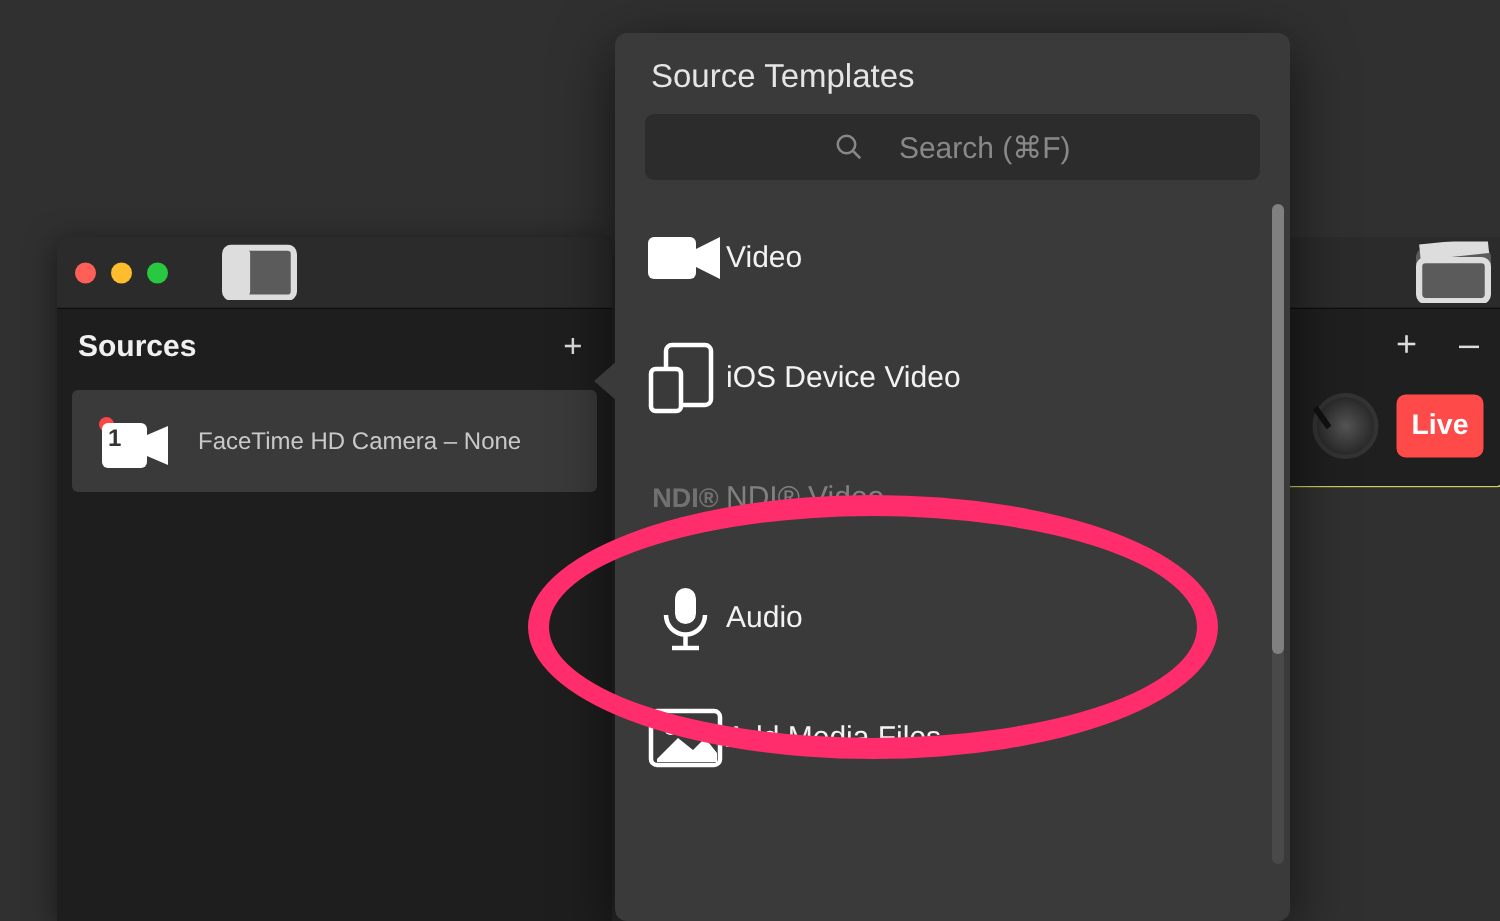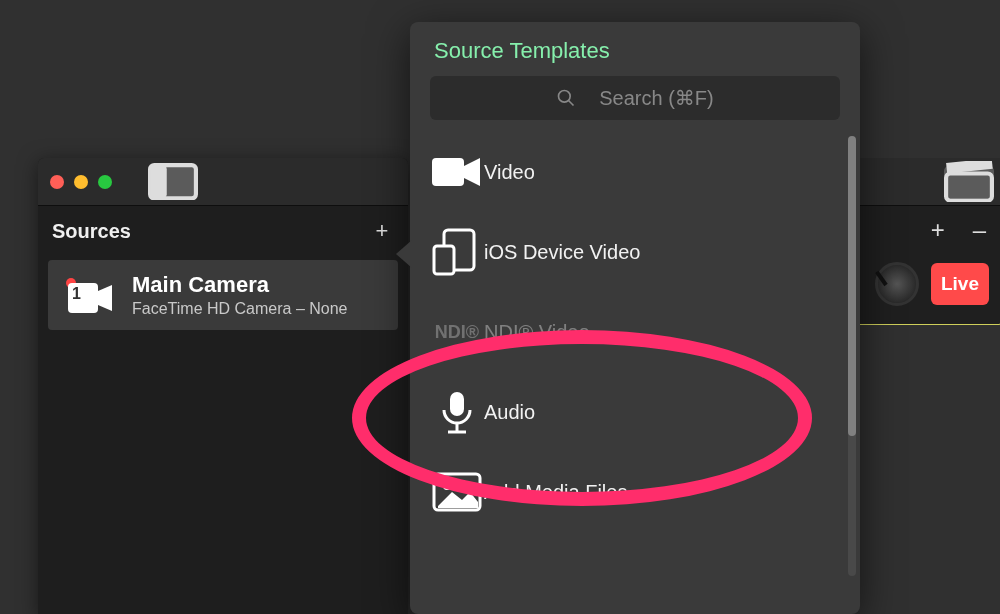--- a/index.html
+++ b/index.html
@@ -184,21 +184,21 @@
     position: absolute;
     left: -14px;
     top: 218px;
     width: 0; height: 0;
     border-top: 14px solid transparent;
     border-bottom: 14px solid transparent;
     border-right: 16px solid #3a3a3a;
   }
   .popover-title {
     font-size: 22px;
-    color: #86efac;
+    color: #e5e5e5;
     padding: 0 24px 12px 24px;
   }
   .search {
     margin: 0 20px 8px 20px;
     height: 44px;
     background: #2c2c2c;
     border-radius: 6px;
     display: flex;
     align-items: center;
     justify-content: center;
@@ -282,21 +282,20 @@
 
   <div class="source-row">
     <div class="cam-icon">
       <svg viewBox="0 0 46 34">
         <rect x="0" y="2" width="30" height="30" rx="4" fill="#fff"></rect>
         <path d="M30 10 L44 4 L44 30 L30 24 Z" fill="#fff"></path>
       </svg>
       <span class="cam-badge">1</span>
     </div>
     <div class="source-text">
-      <div class="title">Main Camera</div>
       <div class="subtitle">FaceTime HD Camera – None</div>
     </div>
   </div>
 </div>
 
 <div class="right-panel">
   <div class="titlebar">
     <div class="tb-button">
       <svg viewBox="0 0 24 20">
         <rect x="1" y="6" width="22" height="13" rx="2" fill="none" stroke="#ddd" stroke-width="2"></rect>

